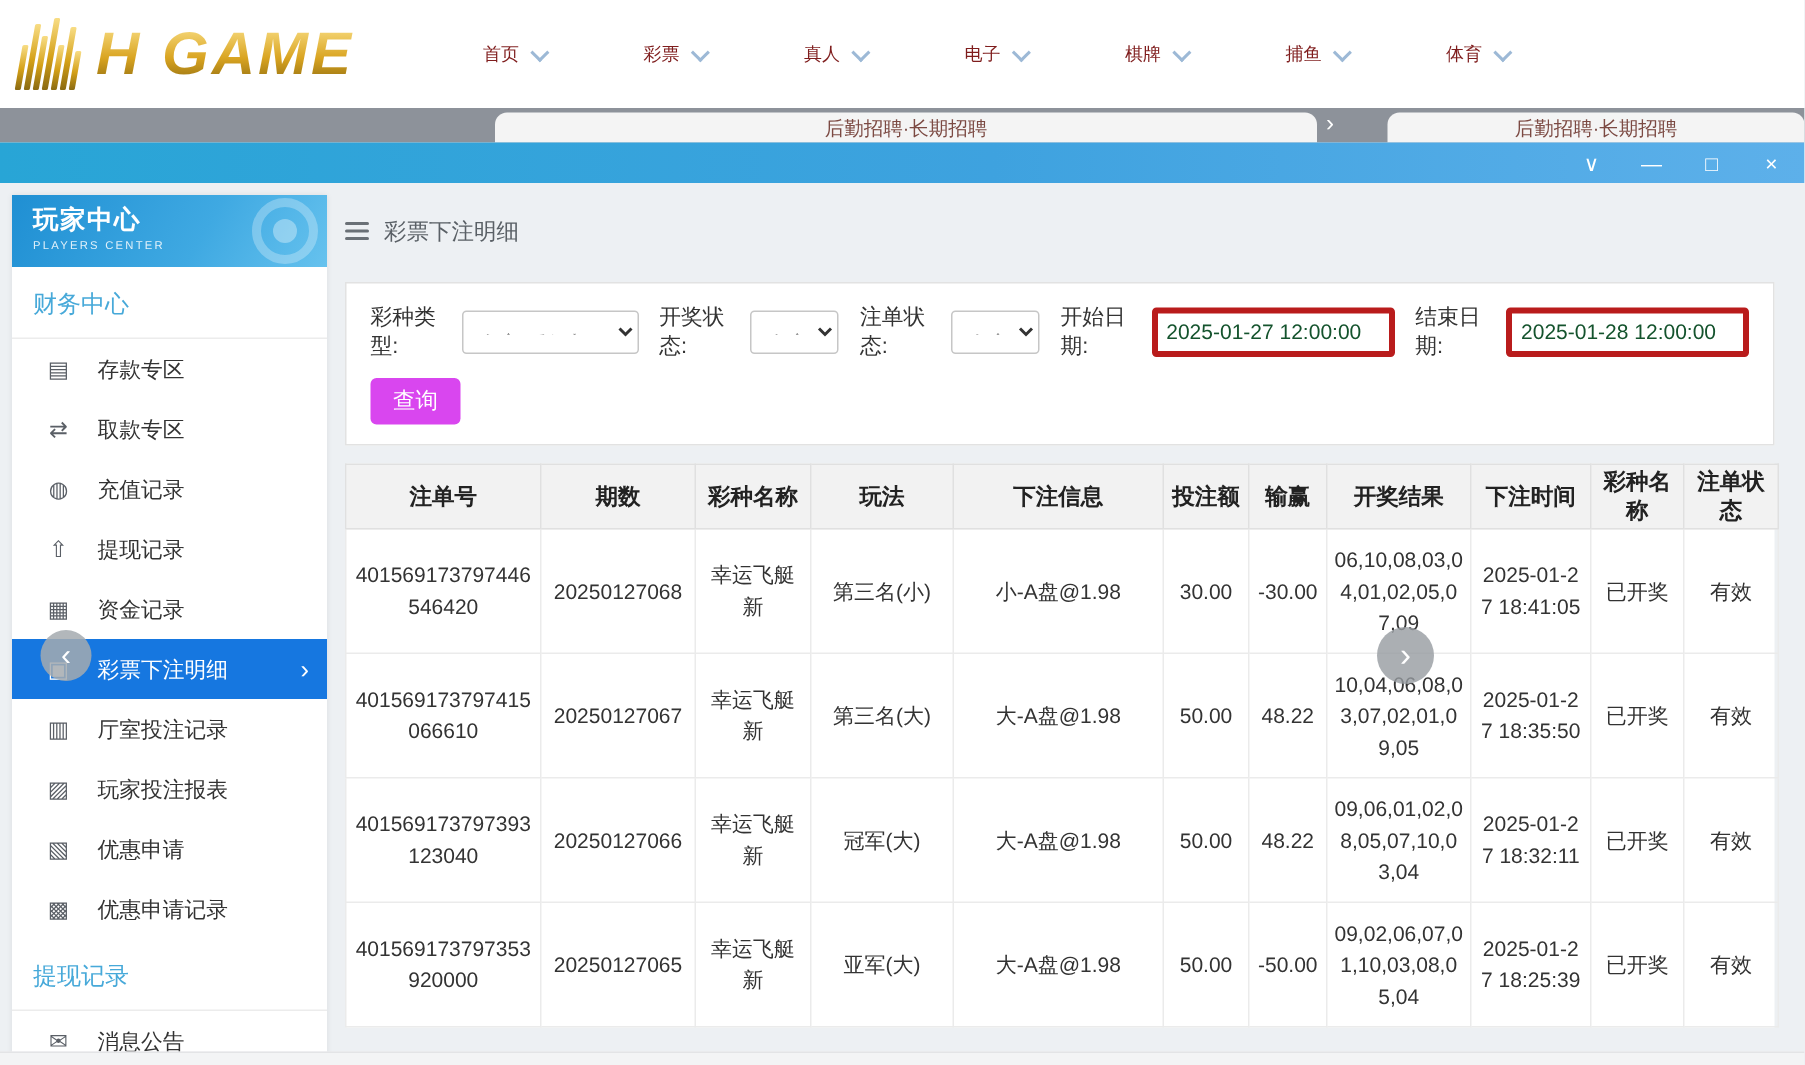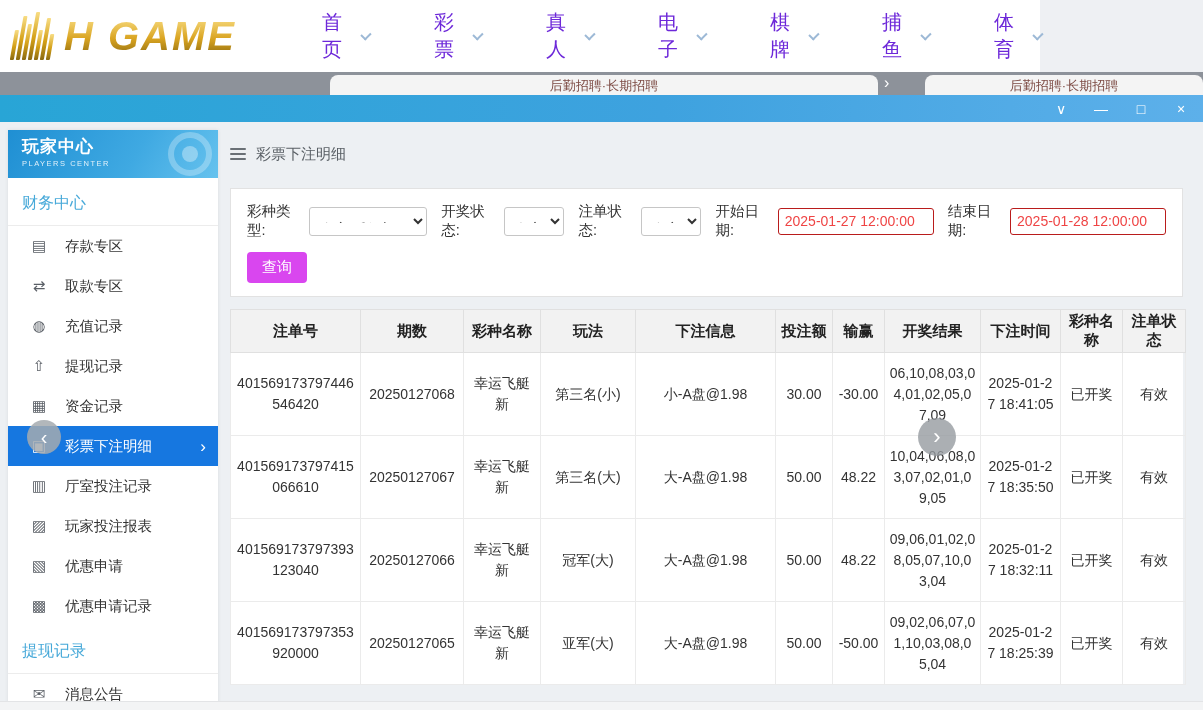--- a/index.html
+++ b/index.html
@@ -2,35 +2,35 @@
 <html><head>
 <meta charset="utf-8">
 <style>
   html,body{margin:0;padding:0;}
   body{
     width:1203px;height:710px;overflow:hidden;position:relative;
     background:#eef0f3;font-family:"Liberation Sans","DejaVu Sans",sans-serif;
     -webkit-font-smoothing:antialiased;
   }
   
-  .top-header{position:absolute;top:0;left:0;width:1040px;height:72px;background:#ffffff;z-index:6;}
+  .top-header{position:absolute;top:0;left:0;width:1203px;height:72px;background:#ffffff;z-index:6;}
   .logo{position:absolute;left:14px;top:10px;display:flex;align-items:center;gap:10px;height:52px;}
   .logo-bars{display:flex;align-items:flex-end;gap:2px;height:48px;transform:skewX(-10deg);}
   .logo-bars i{display:block;width:4px;border-radius:1px;background:linear-gradient(180deg,#f8dd85,#d4a017 55%,#8a6a12);}
   .logo-bars i:nth-child(1){height:30px}.logo-bars i:nth-child(2){height:44px}
   .logo-bars i:nth-child(3){height:36px}.logo-bars i:nth-child(4){height:48px}
   .logo-bars i:nth-child(5){height:30px}.logo-bars i:nth-child(6){height:42px}
   .logo-bars i:nth-child(7){height:26px}
   .logo-text{
     font-size:40px;font-weight:bold;font-style:italic;letter-spacing:2px;
     background:linear-gradient(180deg,#f6d87a 10%,#d9a421 55%,#8f6c10 95%);
     -webkit-background-clip:text;background-clip:text;color:transparent;
   }
   .top-nav{position:absolute;left:322px;top:0;height:72px;display:flex;align-items:center;gap:66px;}
-  .nav-item{display:flex;align-items:center;gap:8px;cursor:pointer;color:#6d28d9;font-size:20px;}
+  .nav-item{display:flex;align-items:center;gap:8px;cursor:pointer;color:#7f1d1d;font-size:12px;}
   .chev-down{width:7px;height:7px;border-right:2px solid #9db9d6;border-bottom:2px solid #9db9d6;transform:rotate(45deg) translateY(-2px);}
   
   .backdrop{position:absolute;top:72px;left:0;width:1203px;height:23px;background:#8d929a;overflow:hidden;z-index:4;}
   .bd-box{position:absolute;top:3px;height:40px;background:#f4f4f4;border-radius:8px 8px 0 0;
           display:flex;align-items:flex-start;justify-content:center;padding-top:2px;color:#7c4a43;font-size:13px;}
   .bd-box.center{left:330px;width:548px;}
   .bd-box.right{left:925px;width:278px;}
   .bd-chev{position:absolute;left:884px;top:2px;color:#ffffff;font-size:16px;}
   
   .titlebar{position:absolute;top:95px;left:0;width:1203px;height:27px;z-index:5;
@@ -65,21 +65,21 @@
   .hamburger i{display:block;height:2px;background:#6a7076;border-radius:1px;}
   .filter-panel{margin-top:24px;background:#ffffff;border:1px solid #e2e2e2;padding:13px 16px;box-sizing:border-box;}
   .filter-row{display:flex;align-items:center;gap:6px;font-size:14.5px;color:#333333;flex-wrap:nowrap;}
   .filter-row label{margin-left:8px;}
   .filter-row label:first-child{margin-left:0;}
   select{height:29px;border:1px solid #c6c6c6;border-radius:3px;background:#ffffff;font-size:18px;color:#333;
          font-family:"Liberation Sans","DejaVu Sans",sans-serif;padding:12px 4px;}
   .sel-lottery{min-width:118px;}
   .sel-small{min-width:58px;}
   .sel-tiny{min-width:48px;}
-  .date-input{width:142px;height:25px;border:1px solid #b91c1c;border-radius:3px;padding:0 6px;font-size:14px;color:#ef4444;
+  .date-input{width:142px;height:25px;border:4px solid #b91c1c;border-radius:3px;padding:0 6px;font-size:14px;color:#14532d;
          font-family:"Liberation Sans","DejaVu Sans",sans-serif;}
   .btn-row{margin-top:12px;}
   .btn-search{background:#d946ef;color:#ffffff;border:none;border-radius:4px;font-size:15px;padding:6px 15px;cursor:pointer;
          font-family:"Liberation Sans","DejaVu Sans",sans-serif;}
   
   .table-panel{margin-top:12px;background:#ffffff;}
   table{border-collapse:collapse;table-layout:fixed;width:955px;}
   th{background:#f2f2f2;border:1px solid #e0e0e0;font-size:15px;font-weight:bold;color:#222222;height:38px;padding:2px 2px;}
   td{border:1px solid #ebebeb;font-size:14px;color:#333333;text-align:center;padding:4px 4px;height:74px;
      word-break:break-all;line-height:1.5;vertical-align:middle;}

